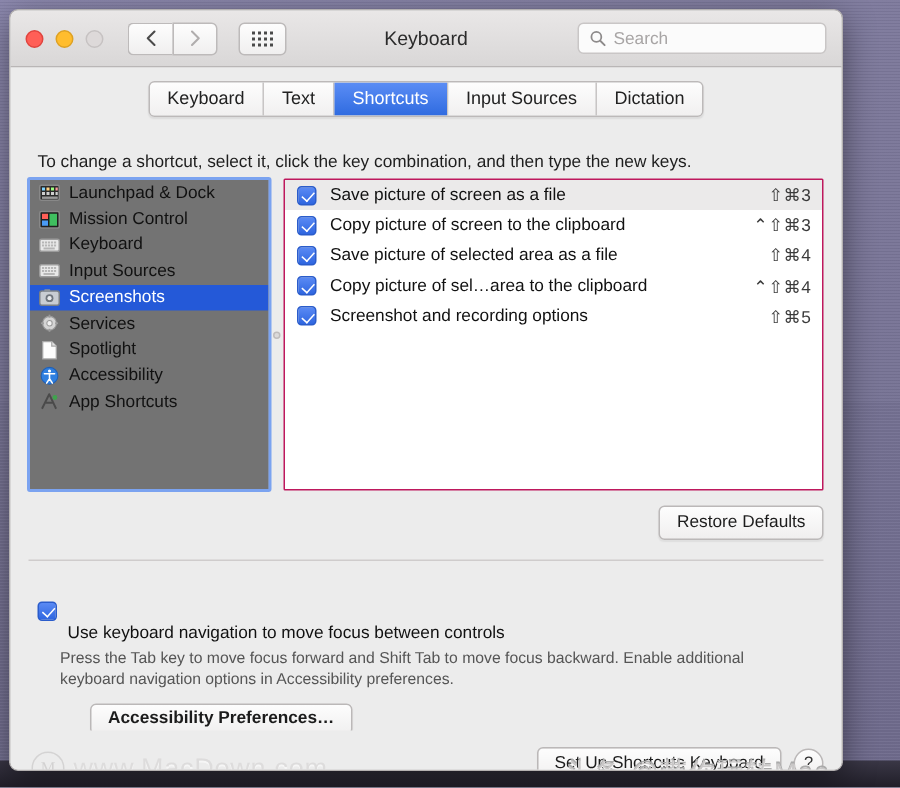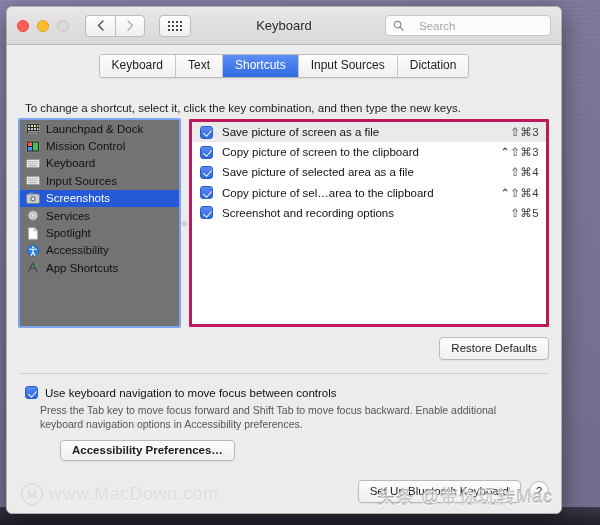--- a/index.html
+++ b/index.html
@@ -97,21 +97,21 @@
   }
 
   #search-box {
     margin-left: auto;
     width: 166px; height: 21px;
     background: #fbfbfb;
     border: 1px solid #c9c6c6;
     border-radius: 4px;
     display: flex; align-items: center;
     padding: 0 7px;
-    gap: 15px;
+    gap: 5px;
     z-index: 2;
   }
   #search-box svg { flex: 0 0 auto; }
   #search-input {
     border: none; outline: none; background: transparent;
     font-family: "Liberation Sans", sans-serif;
     font-size: 11.5px; color: #333; width: 100%;
   }
   #search-input::placeholder { color: #a8a5a5; }
 
@@ -203,21 +203,21 @@
   #splitter-dot i {
     width: 5px; height: 5px;
     border-radius: 50%;
     background: #dcdada;
     border: 1px solid #bfbcbc;
     display: block;
   }
 
   #shortcut-pane {
     flex: 1;
-    border: 3px solid #be185d;
+    border: 1px solid #be185d;
     background: #fff;
     border-radius: 1px;
     overflow: hidden;
   }
   .sc-row {
     display: flex; align-items: center;
     height: 20.2px;
     padding: 0 7px 0 8px;
     font-size: 11.5px;
     color: #111;
@@ -275,21 +275,21 @@
   }
 
   
   #knav {
     margin-top: 12px;
     padding-left: 6px;
   }
   #knav-line {
     display: flex; align-items: center; gap: 7px;
   }
-  #knav-label { font-size: 11.5px; color: #111; }
+  #knav-label { font-size: 11.5px; color: #111; margin-top: 30px; }
   #knav-desc {
     font-size: 10.5px;
     color: #555;
     margin: 5px 0 0 15px;
     line-height: 13.5px;
     max-width: 500px;
   }
   #access-btn-row { margin: 9px 0 0 35px; font-weight: bold; }
 
   
@@ -597,19 +597,19 @@
       </div>
     </div>
   </div>
 
   <div id="bottombar">
     <div id="wm-left">
       <span class="ring">M</span>
       <span class="txt">www.MacDown.com</span>
     </div>
 
-    <div id="bt-btn" class="btn">Set Up Bluetooth Keyboard</div>
+    <div id="bt-btn" class="btn">Set Up Shortcuts Keyboard</div>
     <div id="help-btn">?</div>
 
     <div id="wm-right">头条 @带你玩转Mac</div>
   </div>
 
 </div>
 
 </body></html>

